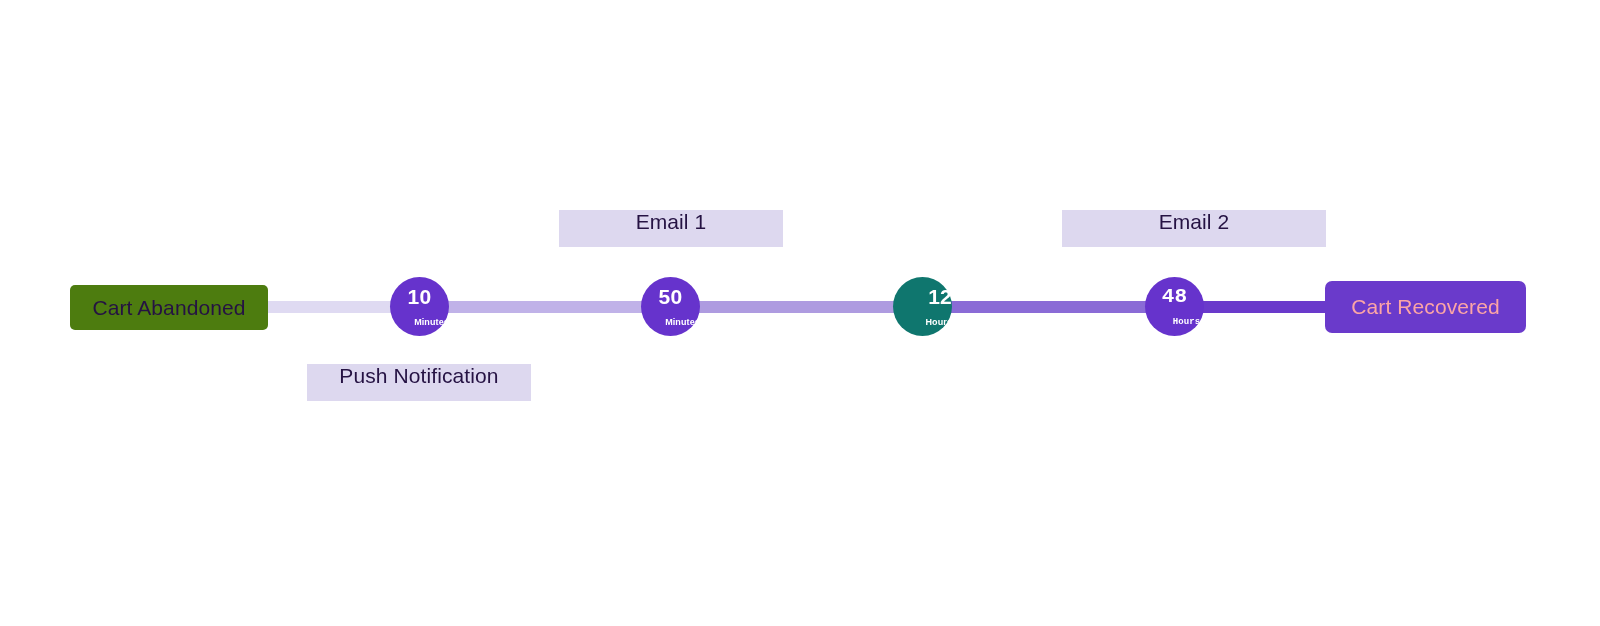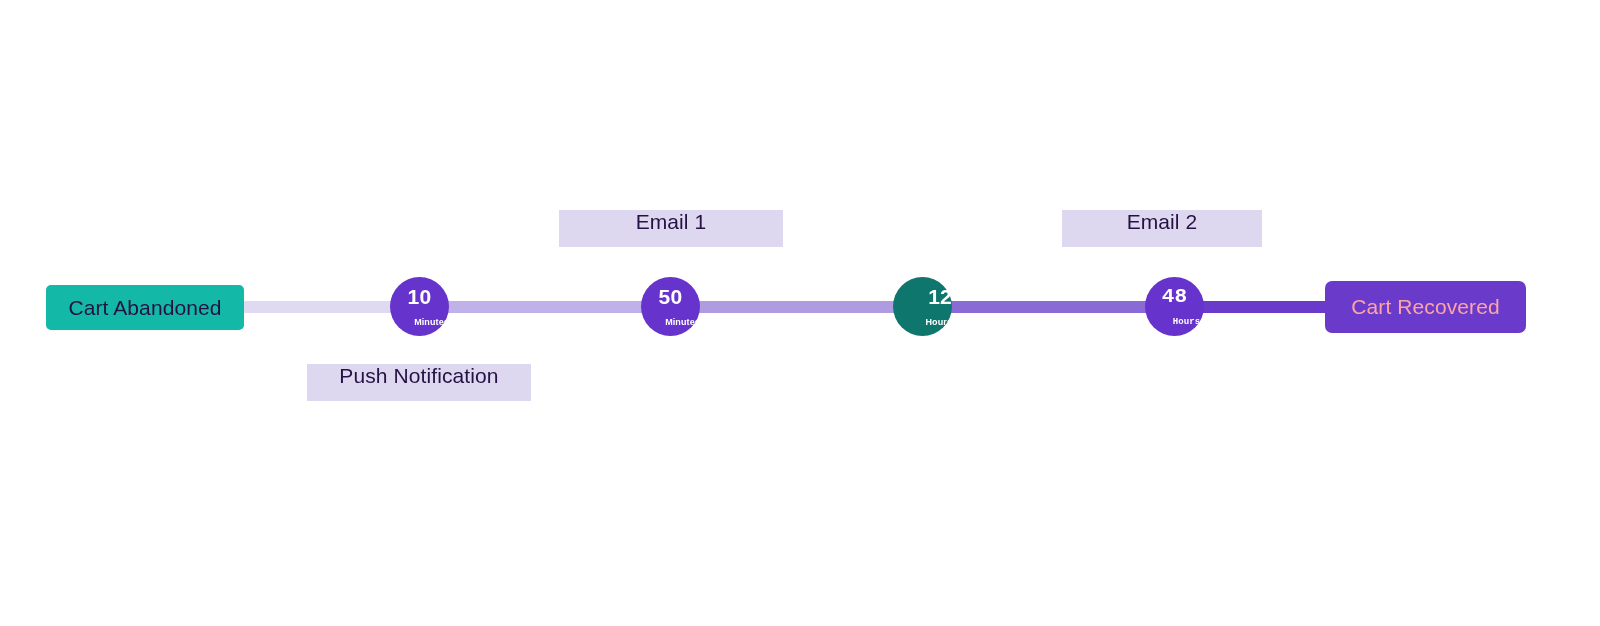--- a/index.html
+++ b/index.html
@@ -111,21 +111,21 @@
 <body>
 
 <div id="timeline-diagram" style="background: rgb(255, 255, 255);">
 
   <div class="track-segment" style="left: 244px; width: 162px; background: rgb(223, 218, 242);"></div>
   <div class="track-segment" style="left: 432px; width: 226px; background: rgb(192, 178, 232);"></div>
   <div class="track-segment" style="left: 684px; width: 226px; background: rgb(174, 155, 224);"></div>
   <div class="track-segment" style="left: 936px; width: 226px; background: rgb(138, 107, 214);"></div>
   <div class="track-segment" style="left: 1188px; width: 150px; background: rgb(106, 58, 203);"></div>
 
-  <div class="terminal-box terminal-start" style="background: #14b8a6; color: rgb(37, 18, 67);">
+  <div class="terminal-box terminal-start" style="background: #4d7c0f; color: rgb(37, 18, 67); margin-left: 24px;">
     <span>Cart Abandoned</span>
   </div>
 
   <div class="step-node" style="left: 390px; background: rgb(102, 51, 204);">
     <span class="node-value">10</span>
     <span class="node-unit">Minutes</span>
   </div>
 
   <div class="step-node" style="left: 641px; background: rgb(102, 51, 204);">
     <span class="node-value">50</span>
@@ -144,21 +144,21 @@
 
   <div class="channel-chip chip-below" style="left: 307px; width: 224px; background: rgb(221, 216, 239); color: rgb(37, 18, 67);">
     <span>Push Notification</span>
   </div>
 
   <div class="channel-chip chip-above" style="left: 559px; width: 224px; background: rgb(221, 216, 239); color: rgb(37, 18, 67);">
     <span>Email 1</span>
   </div>
 
 
-  <div class="channel-chip chip-above" style="left: 1062px; width: 200px; background: rgb(221, 216, 239); color: rgb(37, 18, 67);">
+  <div class="channel-chip chip-above" style="left: 1062px; width: 264px; background: rgb(221, 216, 239); color: rgb(37, 18, 67);">
     <span>Email 2</span>
   </div>
 
   <div class="terminal-box terminal-end" style="background: rgb(106, 58, 203);">
     <span>Cart Recovered</span>
   </div>
 
 </div>
 
 </body></html>

